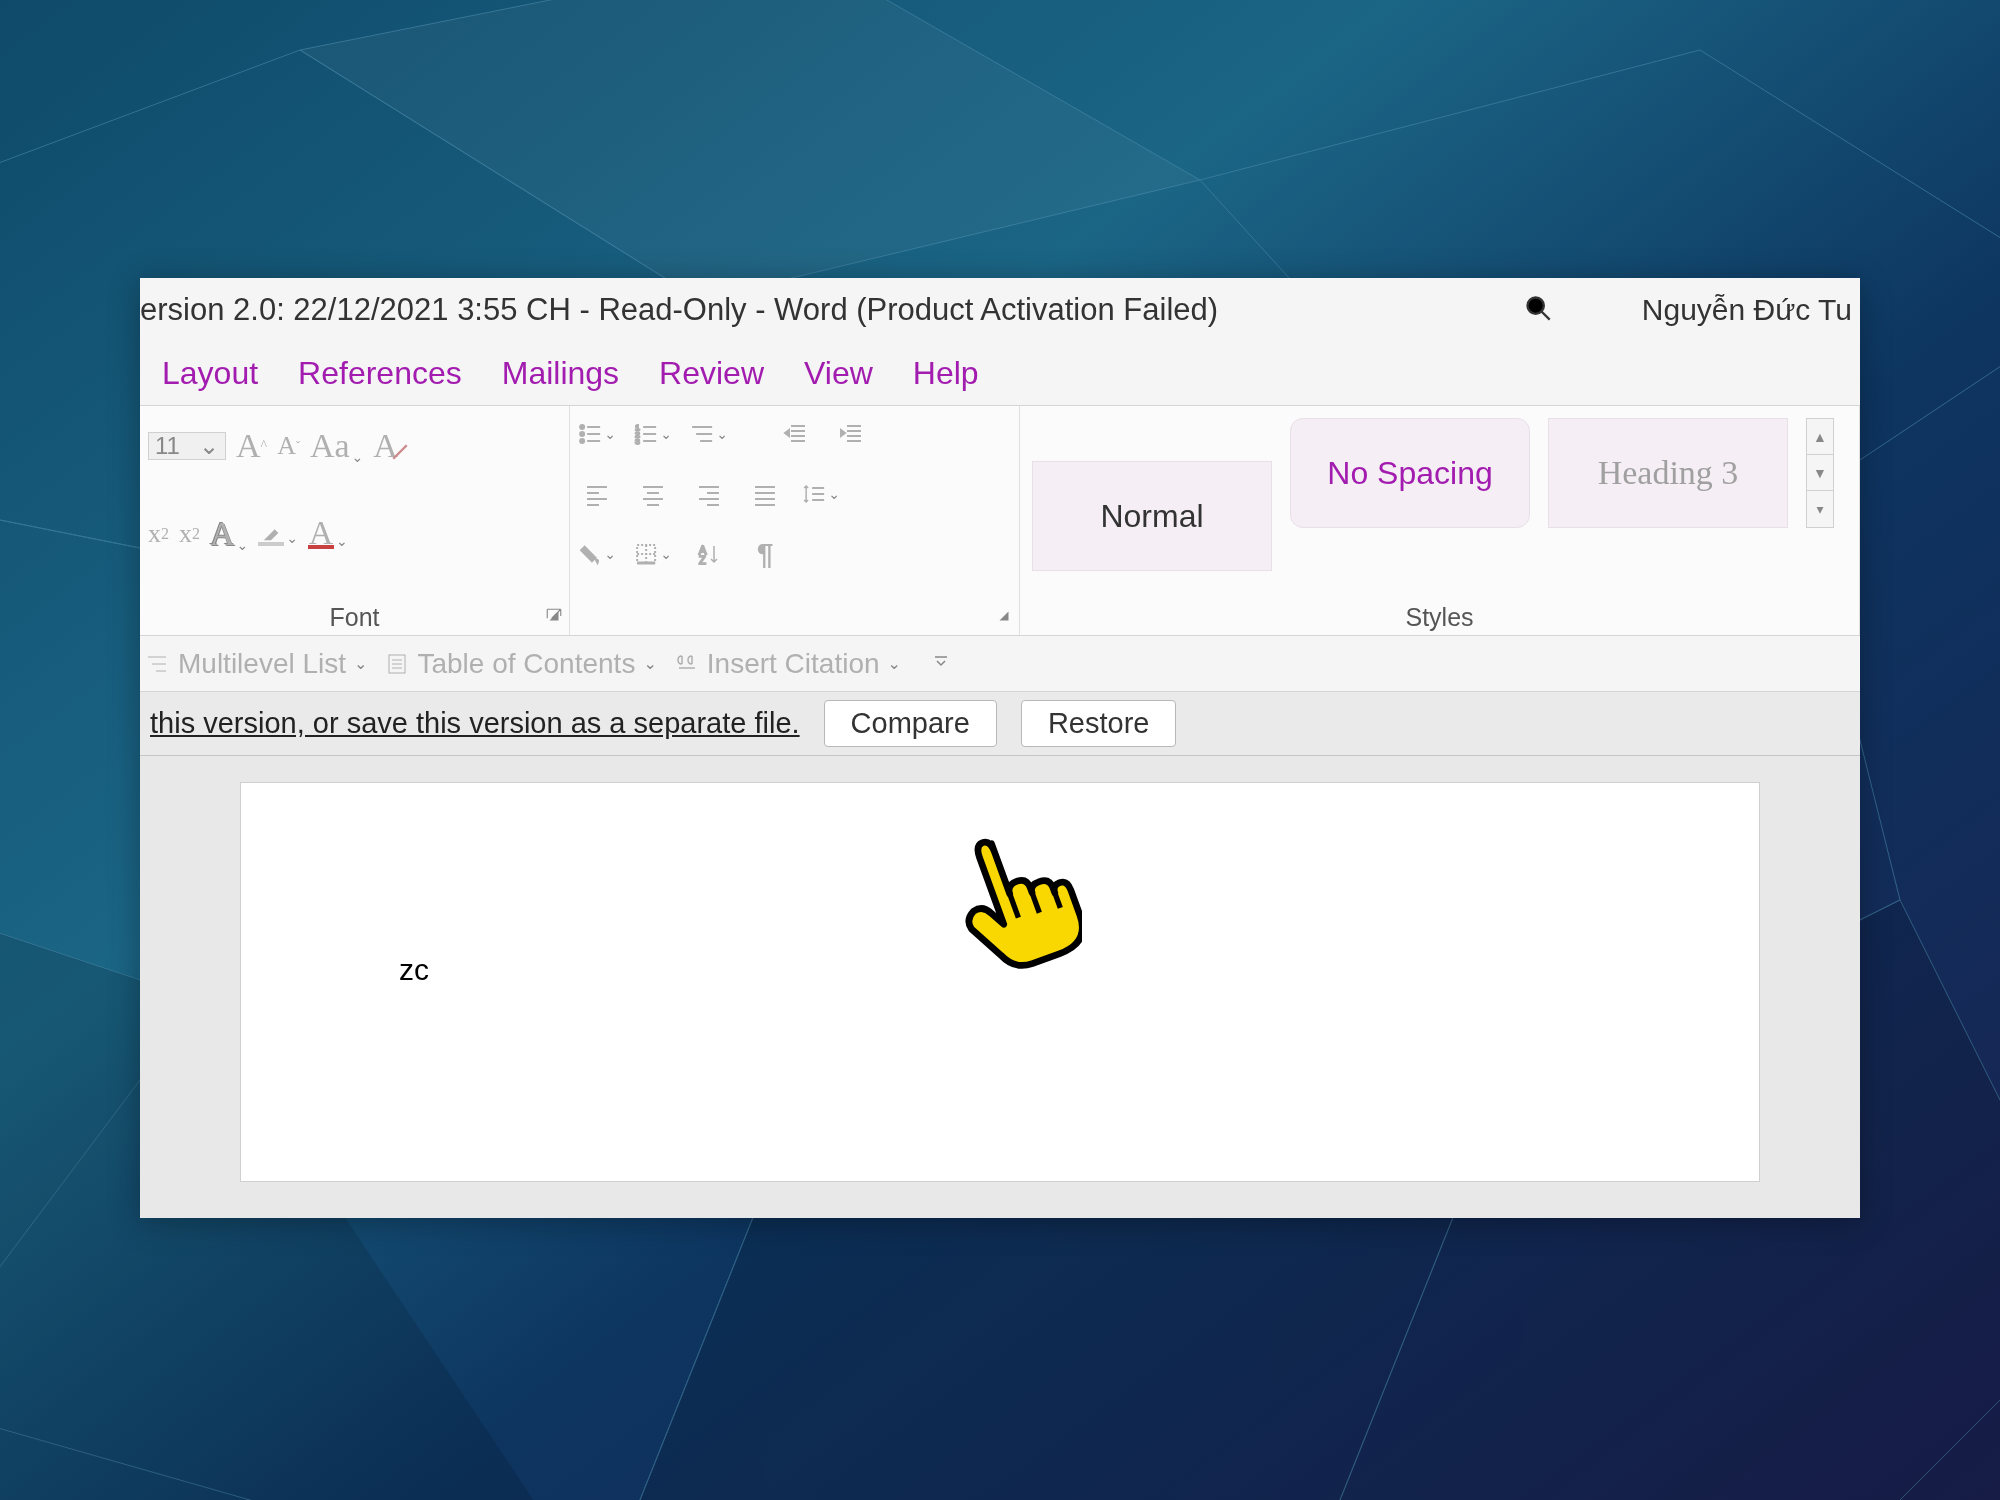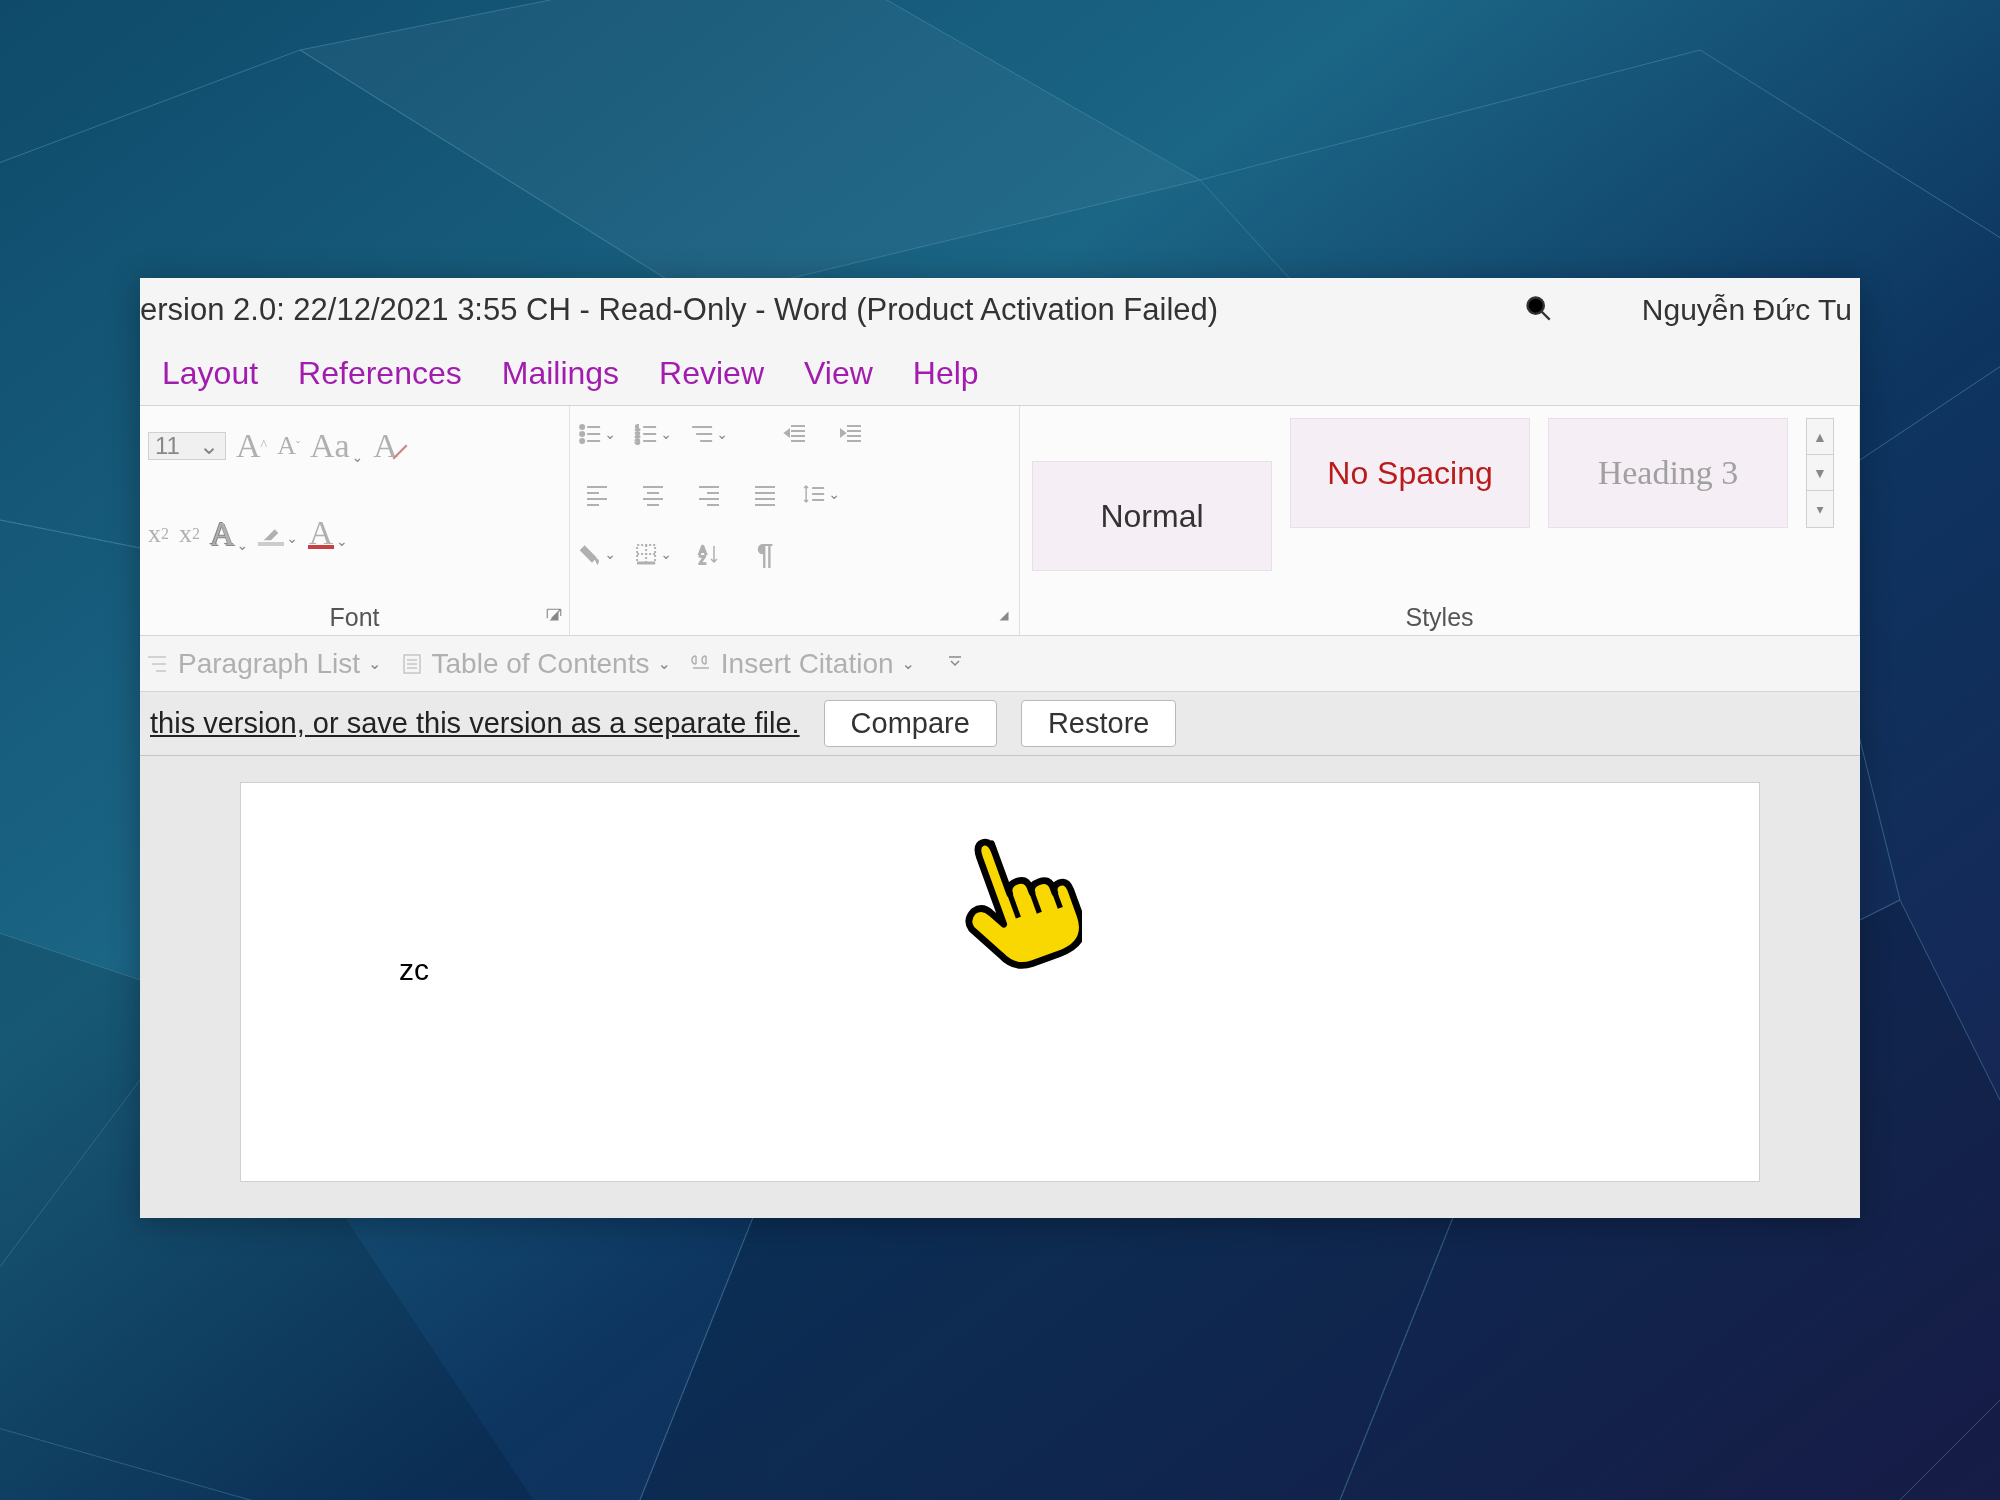--- a/index.html
+++ b/index.html
@@ -140,21 +140,21 @@
 }
 .style-tile {
   width: 240px; height: 110px;
   background: #f5eff5;
   border: 1px solid #e8dfe8;
   display: flex; align-items: center; justify-content: center;
   font-size: 32px;
   cursor: pointer;
 }
 .style-tile.normal { color: #333; margin-top: 43px; }
-.style-tile.nospacing { color: #b91c1c; }
+.style-tile.nospacing { color: #a21caf; border-radius: 13px; }
 .style-tile.heading3 { color: #a0a0a0; font-family: "Times New Roman", serif; font-size: 34px; }
 .style-spinner {
   width: 28px;
   display: flex;
   flex-direction: column;
   border: 1px solid #d0d0d0;
 }
 .style-spinner .sp {
   height: 36px;
   display: flex; align-items: center; justify-content: center;
@@ -500,21 +500,21 @@
     </div>
   </div>
 
   <div class="quick-access">
     <span class="qa-item">
       <svg viewBox="0 0 24 24" width="24" height="24">
           <line x1="2" y1="5" x2="20" y2="5"></line>
           <line x1="6" y1="12" x2="20" y2="12"></line>
           <line x1="10" y1="19" x2="20" y2="19"></line>
         </svg>
-      <span>Paragraph List</span>
+      <span>Multilevel List</span>
       <span class="qa-chev">⌄</span>
     </span>
     <span class="qa-item">
       <svg viewBox="0 0 24 24" width="24" height="24">
           <rect x="4" y="3" width="16" height="18"></rect>
           <line x1="7" y1="8" x2="17" y2="8"></line>
           <line x1="7" y1="12" x2="17" y2="12"></line>
           <line x1="7" y1="16" x2="17" y2="16"></line>
         </svg>
       <span>Table of Contents</span>

